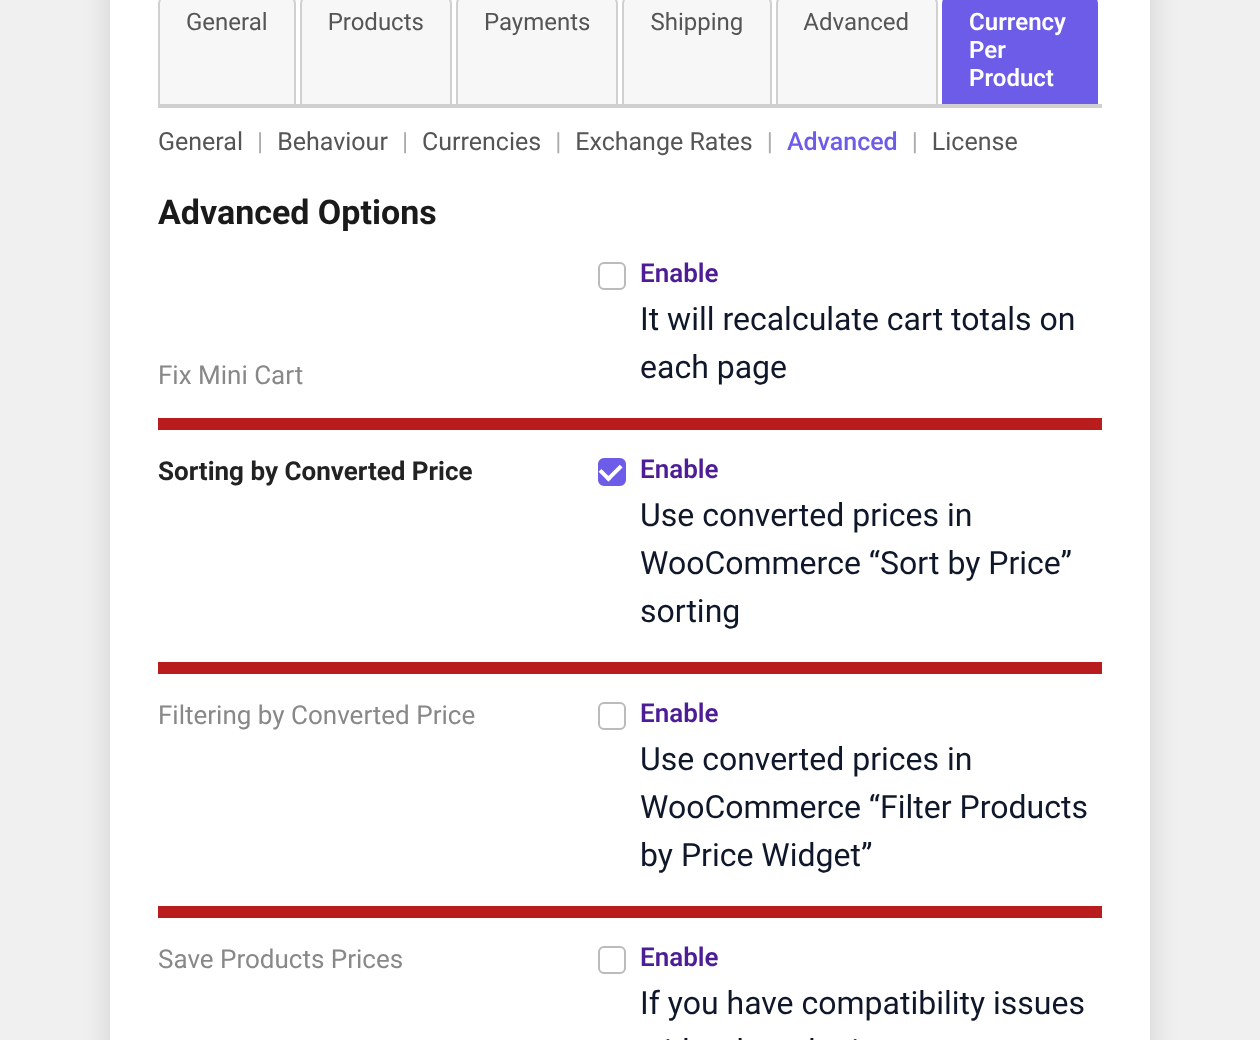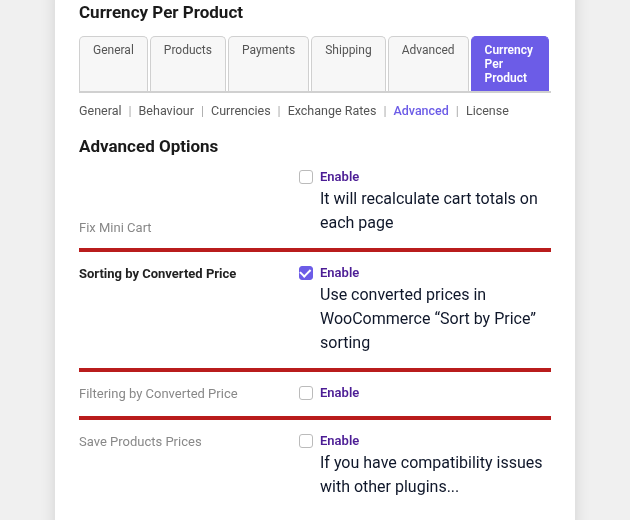--- a/index.html
+++ b/index.html
@@ -80,21 +80,21 @@
       font-weight: 700;
       color: #1a1a1a;
     }
     .options-table {
       width: 100%;
     }
     .option-row {
       display: flex;
       align-items: flex-start;
       padding: 13px 0;
-      border-top: 4px solid #b91c1c;
+      border-top: 6px solid #b91c1c;
     }
     .option-row:first-child {
       border-top: none;
       align-items: flex-end;
     }
     .option-label {
       width: 220px;
       min-width: 220px;
       font-size: 13px;
       color: #888;
@@ -207,20 +207,21 @@
           <div class="option-desc">Use converted prices in WooCommerce “Sort by Price” sorting</div>
         </div>
       </div>
       <div class="option-row">
         <div class="option-label">Filtering by Converted Price</div>
         <div class="option-content">
           <div class="enable-row">
             <div class="checkbox"></div>
             <span class="enable-label">Enable</span>
           </div>
+          <div class="option-desc">Use converted prices in WooCommerce “Filter Products by Price Widget”</div>
         </div>
       </div>
       <div class="option-row">
         <div class="option-label">Save Products Prices</div>
         <div class="option-content">
           <div class="enable-row">
             <div class="checkbox"></div>
             <span class="enable-label">Enable</span>
           </div>
           <div class="option-desc">If you have compatibility issues with other plugins...</div>

